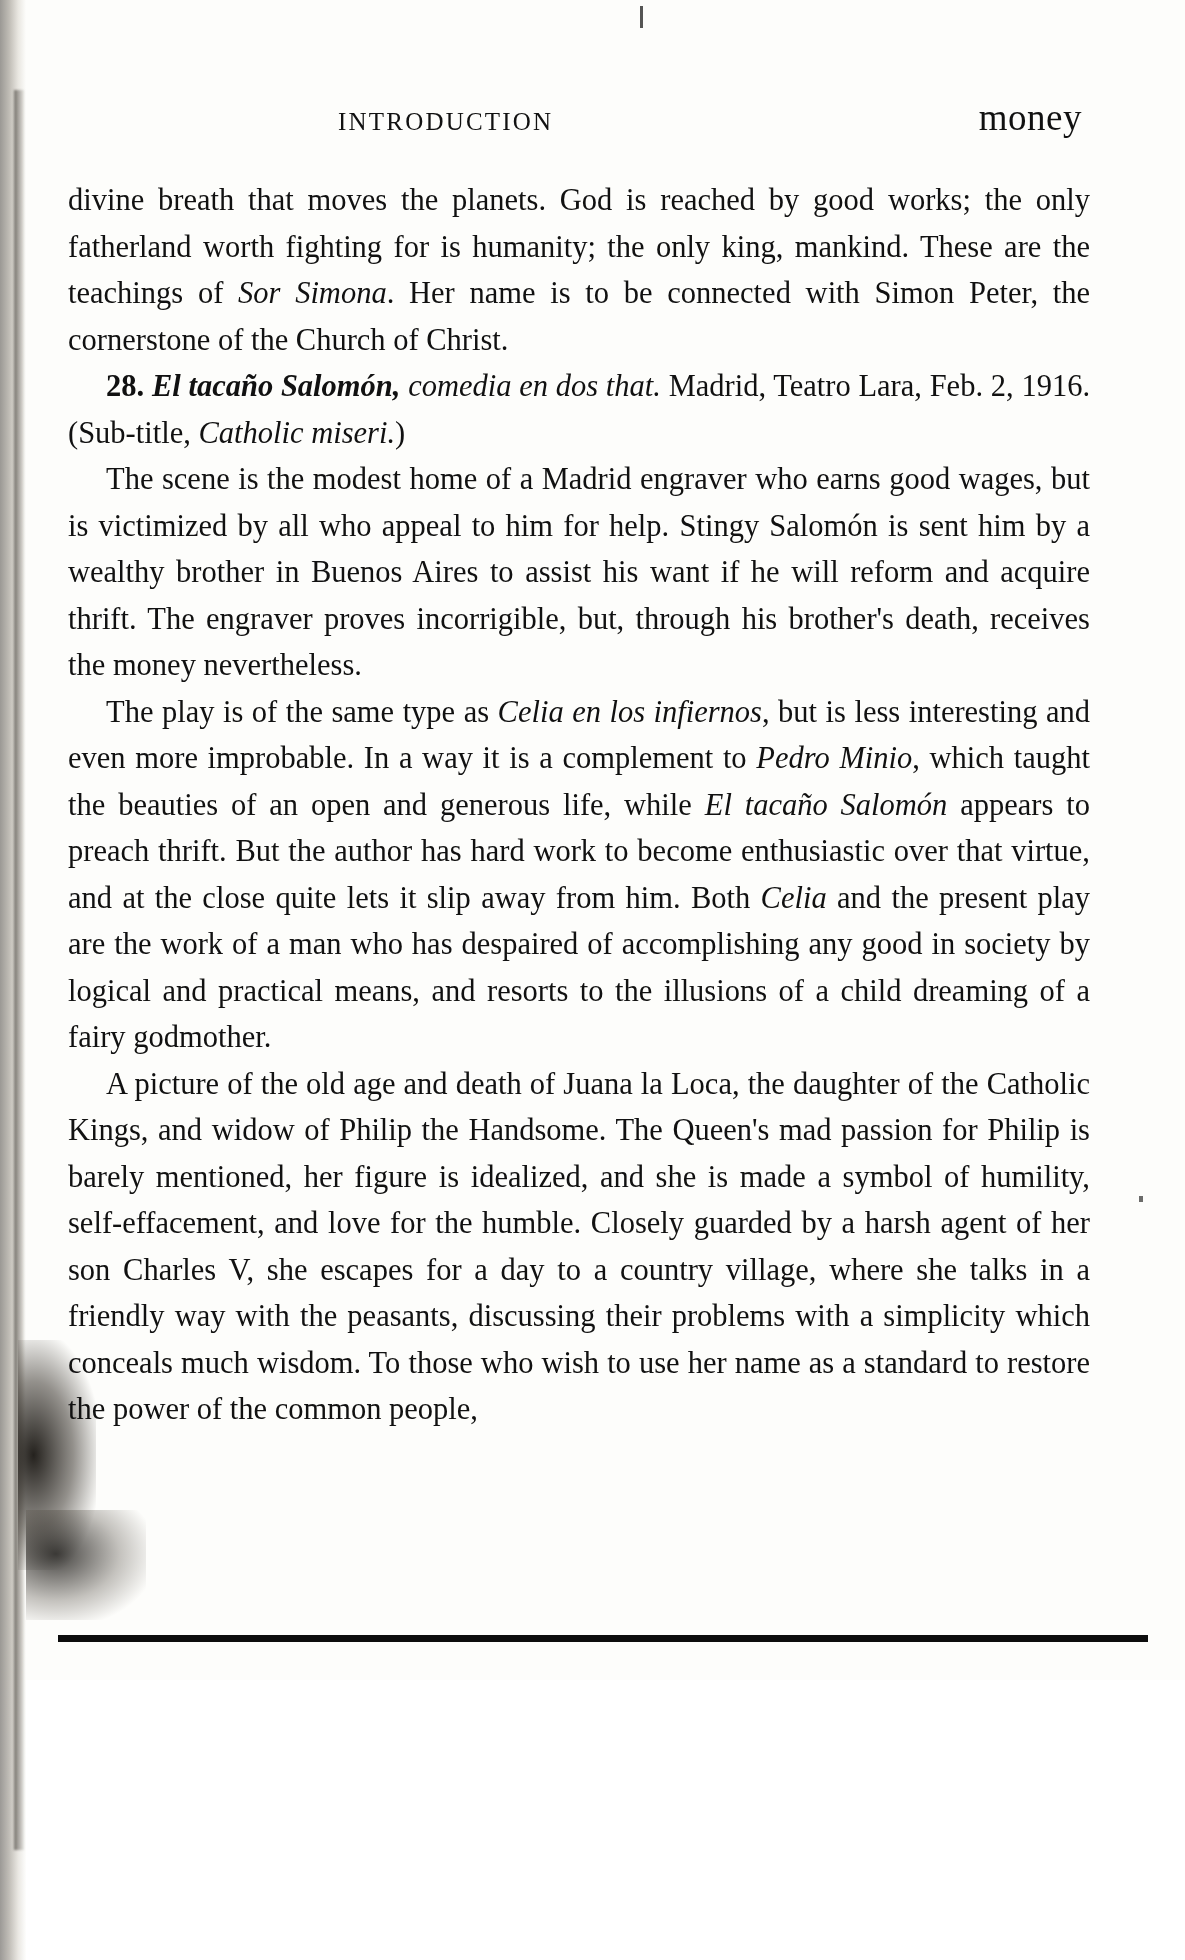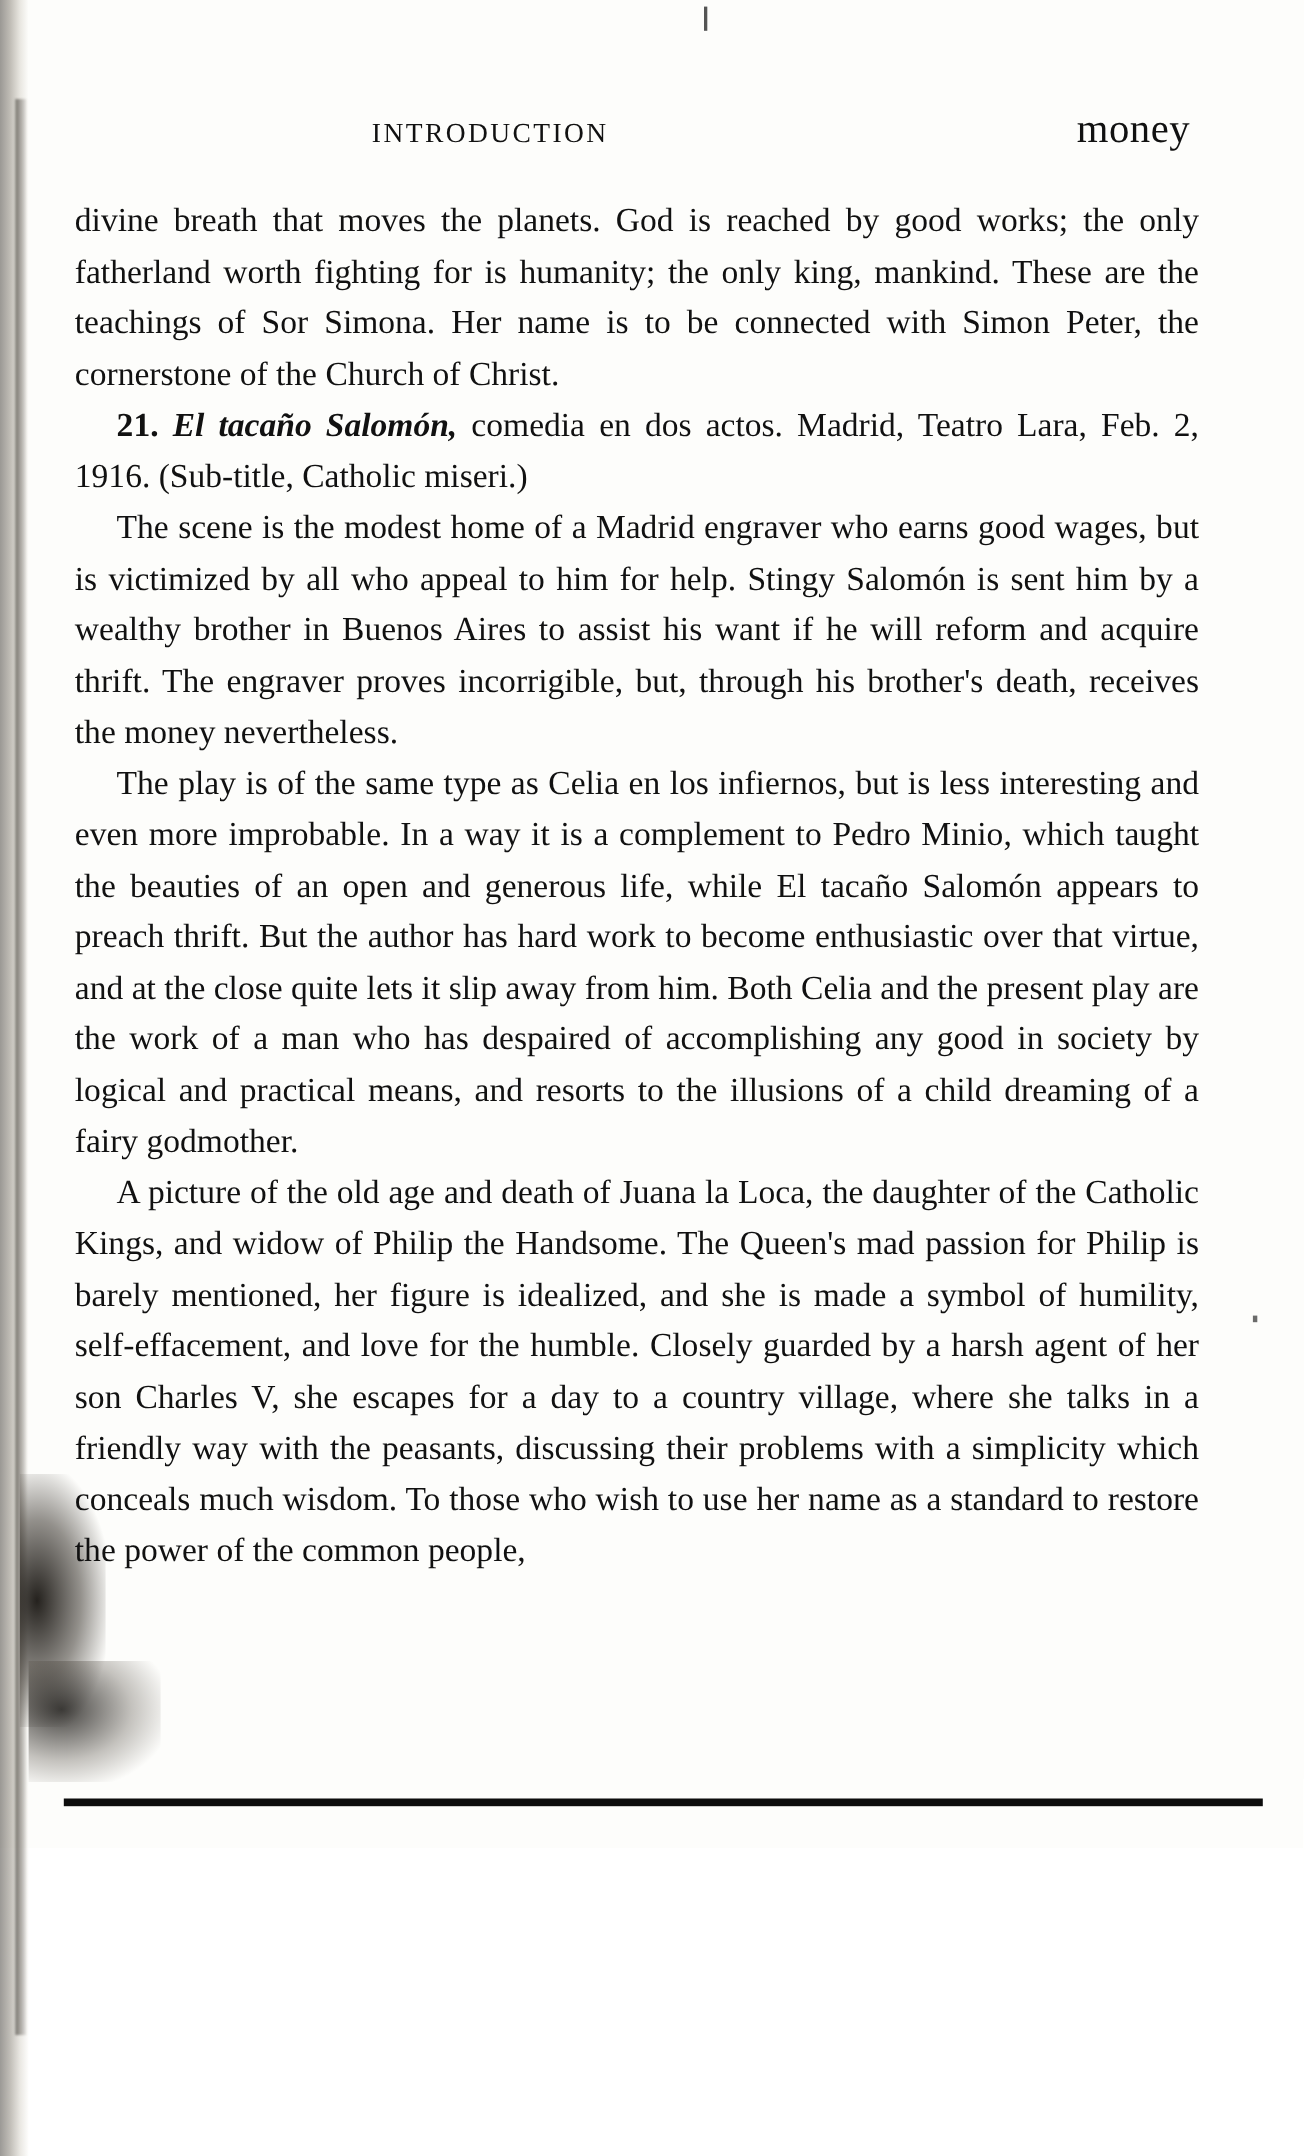--- a/index.html
+++ b/index.html
@@ -115,21 +115,21 @@
     font-size: 30.5px;
     line-height: 46.5px;
     text-align: justify;
     text-justify: inter-word;
     color: #111;
     font-family: "Liberation Serif", serif;
   }
   p.indent {
     text-indent: 38px;
   }
-  .i { }
+  .i { font-style: italic; }
   .bi { font-weight: bold; font-style: italic; font-family: Liberation Serif, serif; }
   .num { font-weight: bold; }
 </style>
 </head>
 <body>
 
 <div class="page">
 
   <div class="scan-edge-left"></div>
   <div class="scan-edge-left2"></div>
@@ -141,21 +141,21 @@
 
   <div class="content">
 
     <header class="running-head">
       <div class="head-title">INTRODUCTION</div>
       <div class="folio">money</div>
     </header>
 
     <p><span>divine breath that moves the planets.  God is reached by good works;  the only fatherland worth fighting for is humanity; the only king, mankind.  These are the teachings of </span><span class="i">Sor Simona</span><span>.  Her name is to be connected with Simon Peter, the cornerstone of the Church of Christ.</span></p>
 
-    <p class="indent"><span class="num">21.</span><span> </span><span class="bi">El tacaño Salomón,</span><span class="i"> comedia en dos actos.</span><span>  Madrid, Teatro Lara, Feb. 2, 1916.  (Sub-title, </span><span class="i">Catholic miseri.</span><span>)</span></p>
+    <p class="indent"><span class="num">28.</span><span> </span><span class="bi">El tacaño Salomón,</span><span class="i"> comedia en dos that.</span><span>  Madrid, Teatro Lara, Feb. 2, 1916.  (Sub-title, </span><span class="i">Catholic miseri.</span><span>)</span></p>
 
     <p class="indent">The scene is the modest home of a Madrid engraver who earns good wages, but is victimized by all who appeal to him for help.  Stingy Salomón is sent him by a wealthy brother in Buenos Aires to assist his want if he will reform and acquire thrift.  The engraver proves incorrigible, but, through his brother's death, receives the money nevertheless.</p>
 
     <p class="indent"><span>The play is of the same type as </span><span class="i">Celia en los infiernos</span><span>, but is less interesting and even more improbable.  In a way it is a complement to </span><span class="i">Pedro Minio</span><span>, which taught the beauties of an open and generous life, while </span><span class="i">El tacaño Salomón</span><span> appears to preach thrift.  But the author has hard work to become enthusiastic over that virtue, and at the close quite lets it slip away from him.  Both </span><span class="i">Celia</span><span> and the present play are the work of a man who has despaired of accomplishing any good in society by logical and practical means, and resorts to the illusions of a child dreaming of a fairy godmother.</span></p>
 
 
     <p class="indent">A picture of the old age and death of Juana la Loca, the daughter of the Catholic Kings, and widow of Philip the Handsome.  The Queen's mad passion for Philip is barely mentioned, her figure is idealized, and she is made a symbol of humility, self-effacement, and love for the humble.  Closely guarded by a harsh agent of her son Charles V, she escapes for a day to a country village, where she talks in a friendly way with the peasants, discussing their problems with a simplicity which conceals much wisdom.  To those who wish to use her name as a standard to restore the power of the common people,</p>
 
   </div>
 </div>

